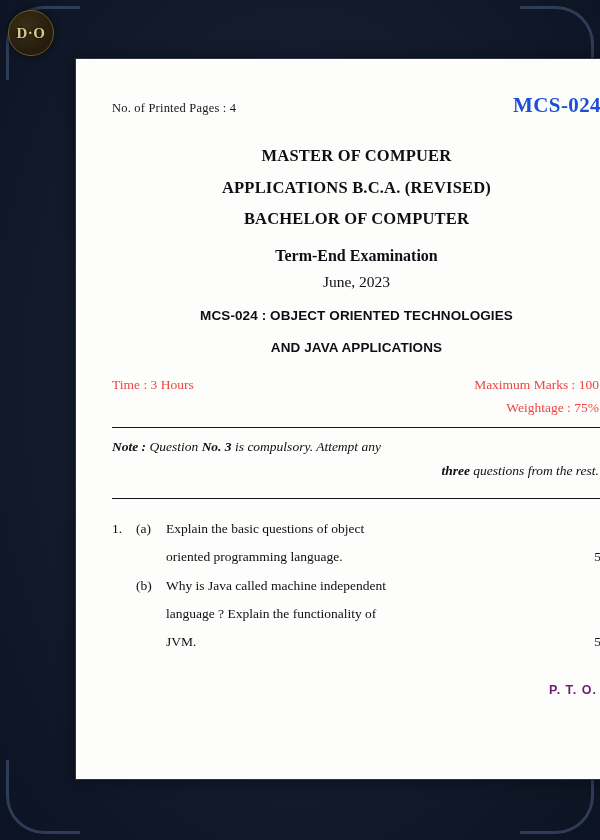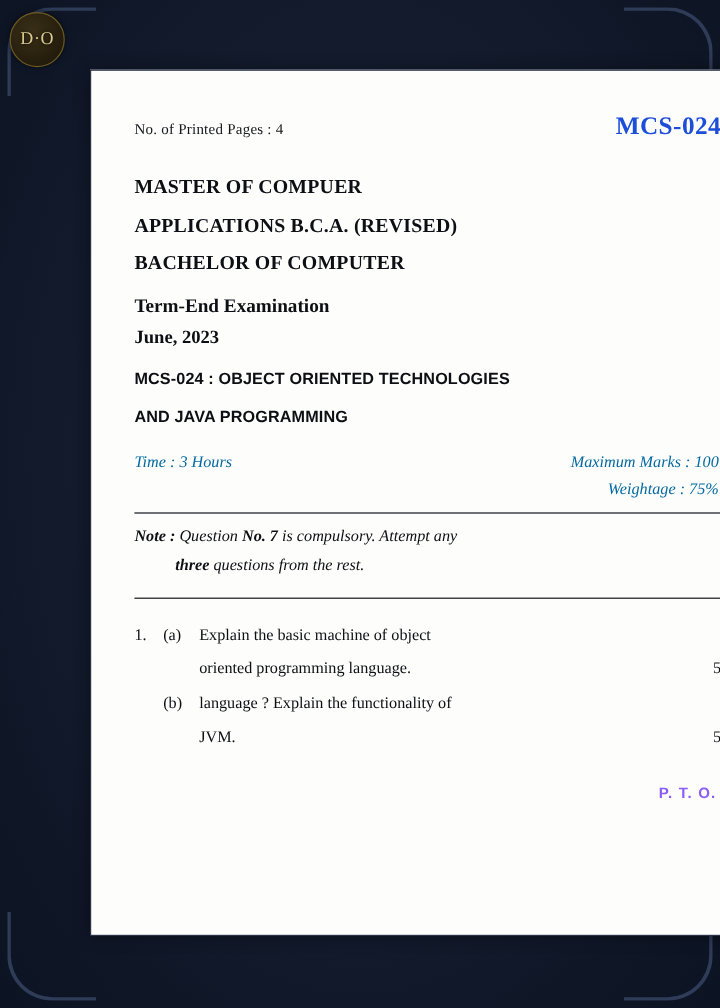--- a/index.html
+++ b/index.html
@@ -45,21 +45,21 @@
     border: 1px solid #6d5a22;
     display: flex;
     align-items: center;
     justify-content: center;
     z-index: 5;
     box-shadow: 0 0 6px rgba(0,0,0,.6);
   }
   #watermark .wm-text {
     font-family: "Liberation Serif", serif;
     font-size: 15px;
-    font-weight: normal;
+    font-weight: bold;
     color: #d8c98e;
     letter-spacing: 0.5px;
     text-shadow: 0 0 3px rgba(0,0,0,.8);
   }
 
   
   #paper {
     position: absolute;
     top: 58px;
     left: 58px;
@@ -88,60 +88,60 @@
   .course-code {
     font-size: 21px;
     font-weight: bold;
     color: #1d4ed8;
     letter-spacing: .4px;
     font-family: "Liberation Serif", serif;
   }
 
   
   .title-block {
+    text-align: center;
     margin-top: 22px;
   }
   .title-line {
     font-size: 16.5px;
     font-weight: bold;
     color: #0d0f14;
     line-height: 1.92;
     letter-spacing: .2px;
   }
   .exam-line {
     font-size: 16px;
     font-weight: bold;
     color: #0d0f14;
     margin-top: 8px;
     line-height: 1.6;
   }
   .exam-date {
     font-size: 15.5px;
-    font-weight: bold;
+    font-weight: normal;
     color: #0d0f14;
     line-height: 1.7;
   }
   .subject-line {
     font-family: "Liberation Sans", sans-serif;
     font-size: 13.5px;
     font-weight: bold;
     color: #0d0f14;
     line-height: 1.62;
     margin-top: 10px;
     letter-spacing: .1px;
   }
 
   
   .meta-block { margin-top: 14px; }
   .meta-row {
     display: flex;
     justify-content: space-between;
-    font-style: italic;
-    font-size: 13.5px;
-    color: #0369a1;
+    font-size: 13.5px;
+    color: #ef4444;
     line-height: 1.75;
   }
   .meta-row.right-only { justify-content: flex-end; }
   .meta-right { padding-right: 2px; text-align: right; }
 
   .rule {
     border: 0;
     border-top: 1.6px solid #14161b;
     margin: 7px 0 0 0;
   }
@@ -153,21 +153,21 @@
     font-size: 13.5px;
     color: #0d0f14;
     line-height: 1.78;
     text-align: justify;
   }
   .note-label { font-weight: bold; font-style: italic; }
   .note-strong { font-weight: bold; font-style: italic; }
   .note-second {
     display: block;
     padding-left: 34px;
-    text-align: left;
+    text-align: right;
   }
 
   
   .questions { margin-top: 16px; }
   .q-row {
     display: flex;
     font-size: 13.5px;
     color: #0d0f14;
     line-height: 2.1;
   }
@@ -181,21 +181,21 @@
     text-align: center;
   }
   .q-marks { padding-left: 16px; }
   .q-group { margin-bottom: 2px; }
 
   .pto {
     text-align: right;
     font-family: "Liberation Sans", sans-serif;
     font-size: 12.5px;
     font-weight: bold;
-    color: #8b5cf6;
+    color: #701a75;
     letter-spacing: 1px;
     margin-top: 26px;
     padding-right: 4px;
   }
 </style>
 </head>
 <body>
 
 <div id="page-bg"></div>
 
@@ -217,65 +217,66 @@
 
   <div class="title-block">
     <div class="title-line">MASTER OF COMPUER</div>
     <div class="title-line">APPLICATIONS B.C.A. (REVISED)</div>
     <div class="title-line">BACHELOR OF COMPUTER</div>
 
     <div class="exam-line">Term-End Examination</div>
     <div class="exam-date">June, 2023</div>
 
     <div class="subject-line">MCS-024 : OBJECT ORIENTED TECHNOLOGIES</div>
-    <div class="subject-line">AND JAVA PROGRAMMING</div>
+    <div class="subject-line">AND JAVA APPLICATIONS</div>
   </div>
 
   <div class="meta-block">
     <div class="meta-row">
       <span>Time : 3 Hours</span>
       <span class="meta-right">Maximum Marks : 100</span>
     </div>
     <div class="meta-row right-only">
       <span class="meta-right">Weightage : 75%</span>
     </div>
     <hr class="rule">
   </div>
 
   <div class="note-block">
     <span class="note-label">Note :</span>
     <span>Question</span>
-    <span class="note-strong">No. 7</span>
+    <span class="note-strong">No. 3</span>
     <span>is compulsory. Attempt any</span>
     <span class="note-second">
       <span class="note-strong">three</span>
       <span>questions from the rest.</span>
     </span>
   </div>
   <hr class="rule">
 
   <div class="questions">
 
     <div class="q-group">
       <div class="q-row">
         <div class="q-num">1.</div>
         <div class="q-part">(a)</div>
         <div class="q-body">
-          <div class="q-text">Explain the basic machine of object</div>
+          <div class="q-text">Explain the basic questions of object</div>
           <div class="q-text last-line">
             <span>oriented programming language.</span>
             <span class="q-marks">5</span>
           </div>
         </div>
       </div>
 
       <div class="q-row">
         <div class="q-num"></div>
         <div class="q-part">(b)</div>
         <div class="q-body">
+          <div class="q-text">Why is Java called machine independent</div>
           <div class="q-text">language ? Explain the functionality of</div>
           <div class="q-text last-line">
             <span>JVM.</span>
             <span class="q-marks">5</span>
           </div>
         </div>
       </div>
     </div>
 
   </div>

